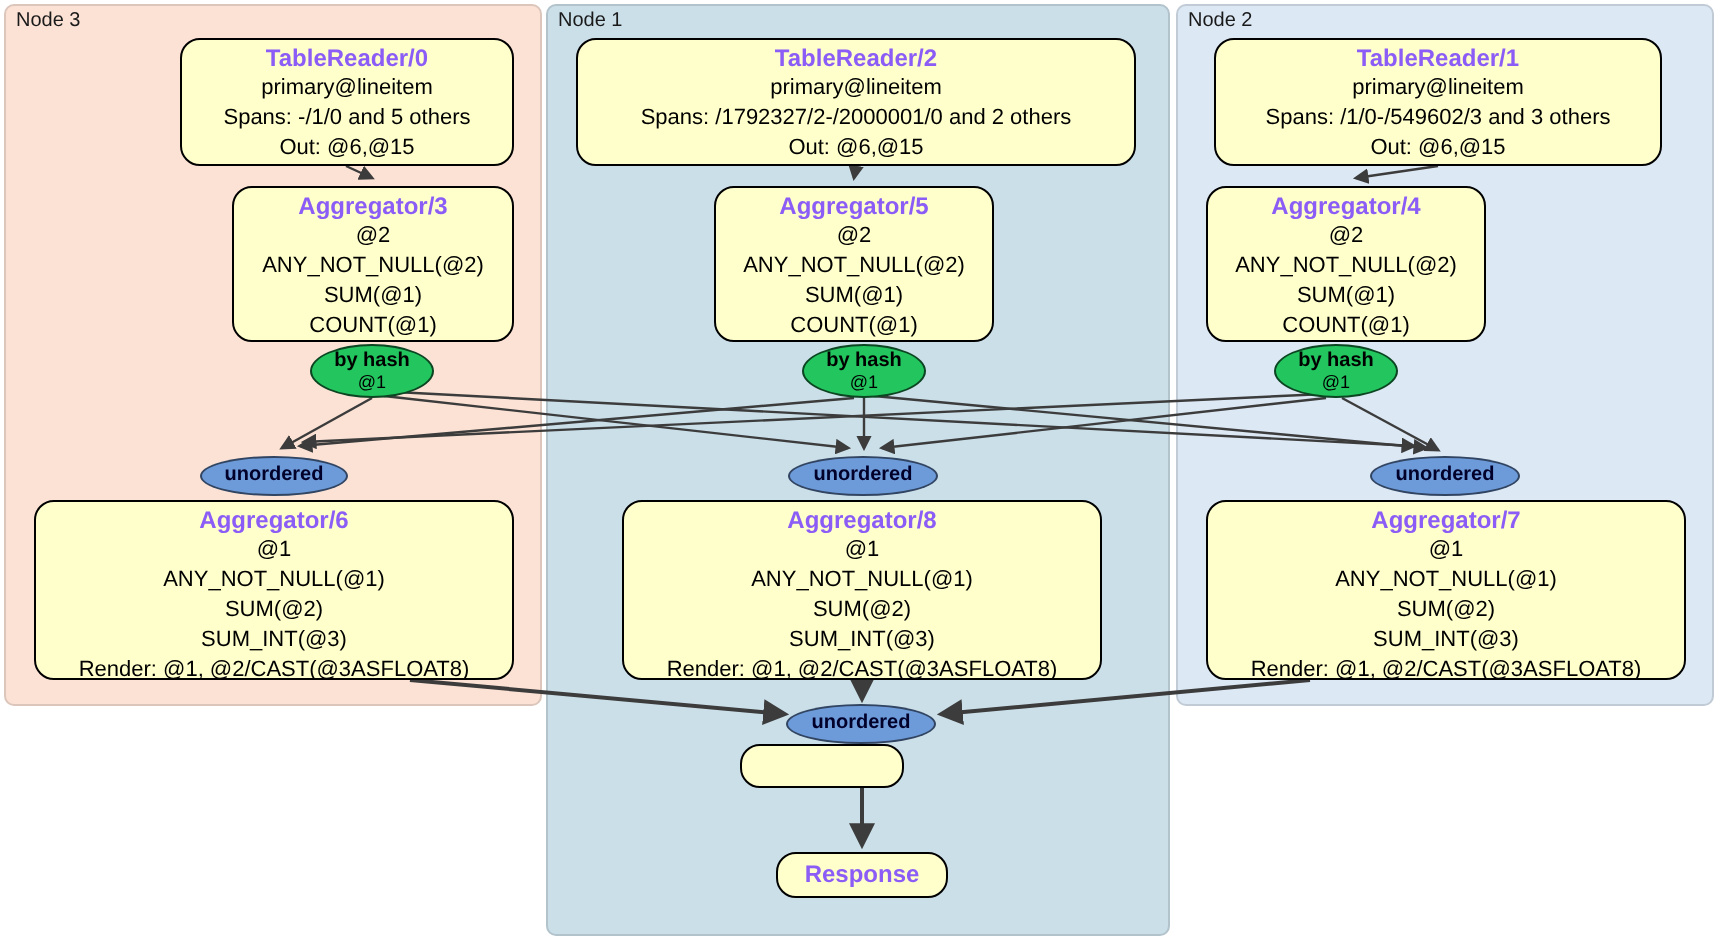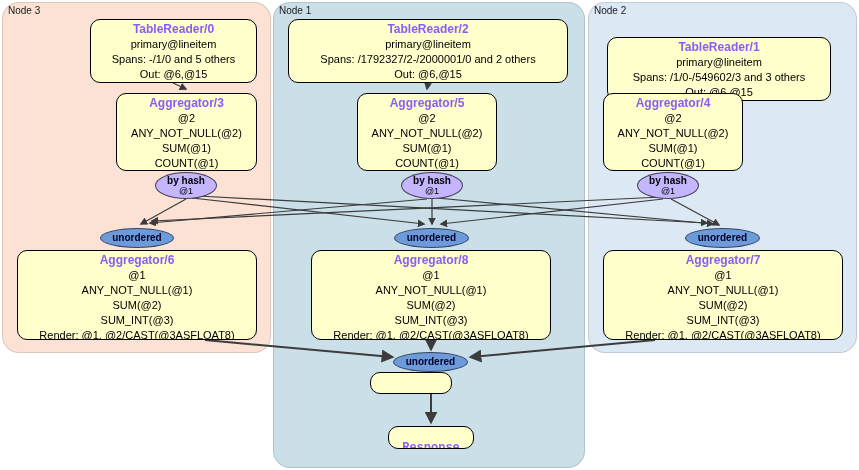--- a/index.html
+++ b/index.html
@@ -1,29 +1,29 @@
 <!DOCTYPE html>
 <html><head>
 <meta charset="utf-8">
 <style>
   html,body{margin:0;padding:0;background:#ffffff;font-family:"Liberation Sans",sans-serif;}
   #canvas{position:relative;width:859px;height:470px;background:#ffffff;overflow:hidden;}
 
-  .cluster{position:absolute;border-radius:17px;border:1px solid rgba(0,0,0,0.12);box-sizing:border-box;}
+  .cluster{position:absolute;border-radius:5px;border:1px solid rgba(0,0,0,0.12);box-sizing:border-box;}
   .cluster-label{position:absolute;top:2px;left:5px;font-size:10px;color:#1a1a1a;}
 
   #edges{position:absolute;left:0;top:0;z-index:2;pointer-events:none;}
   .cluster{z-index:1;}
 
   .proc{position:absolute;z-index:3;background:#ffffcc;border:1.3px solid #000;border-radius:10px;
         text-align:center;box-sizing:border-box;padding-top:2px;overflow:hidden;}
   .proc .title{font-weight:bold;font-size:12px;line-height:15px;color:#8b5cf6;white-space:nowrap;}
   .proc .line{font-size:11px;line-height:15px;color:#000;white-space:nowrap;}
 
-  .router{position:absolute;z-index:3;background:#c4b5fd;border:1px solid rgba(0,0,0,0.65);
+  .router{position:absolute;z-index:3;background:#22c55e;border:1px solid rgba(0,0,0,0.65);
           border-radius:50%;display:flex;flex-direction:column;align-items:center;justify-content:center;
           box-sizing:border-box;}
   .router .router-label{font-weight:bold;font-size:10px;line-height:11px;color:#000;}
   .router .router-detail{font-size:9px;line-height:10px;color:#000;}
 
   .sync{position:absolute;z-index:3;background:#6d9ad9;border:1px solid rgba(0,0,0,0.55);
         border-radius:50%;text-align:center;font-weight:bold;font-size:10px;color:#00002a;
         box-sizing:border-box;}
 </style>
 </head>
@@ -120,21 +120,21 @@
   <div class="sync" style="left:394px;top:228px;width:75px;height:20px;line-height:18px;">unordered</div>
   <div class="proc" style="left:311px;top:250px;width:240px;height:90px;">
     <div class="title">Aggregator/8</div>
     <div class="line">@1</div>
     <div class="line">ANY_NOT_NULL(@1)</div>
     <div class="line">SUM(@2)</div>
     <div class="line">SUM_INT(@3)</div>
     <div class="line">Render: @1, @2/CAST(@3ASFLOAT8)</div>
   </div>
 
-  <div class="proc" style="left:607px;top:37px;width:224px;height:64px;">
+  <div class="proc" style="left:607px;top:19px;width:224px;height:64px;">
     <div class="title">TableReader/1</div>
     <div class="line">primary@lineitem</div>
     <div class="line">Spans: /1/0-/549602/3 and 3 others</div>
     <div class="line">Out: @6,@15</div>
   </div>
   <div class="proc" style="left:603px;top:93px;width:140px;height:78px;">
     <div class="title">Aggregator/4</div>
     <div class="line">@2</div>
     <div class="line">ANY_NOT_NULL(@2)</div>
     <div class="line">SUM(@1)</div>
@@ -151,17 +151,17 @@
     <div class="line">ANY_NOT_NULL(@1)</div>
     <div class="line">SUM(@2)</div>
     <div class="line">SUM_INT(@3)</div>
     <div class="line">Render: @1, @2/CAST(@3ASFLOAT8)</div>
   </div>
 
   <div class="sync" style="left:393px;top:352px;width:75px;height:20px;line-height:18px;">unordered</div>
   <div class="proc" style="left:370px;top:372px;width:82px;height:22px;padding-top:20px;">
     <div class="title">No-op/9</div>
   </div>
-  <div class="proc" style="left:388px;top:426px;width:86px;height:23px;padding-top:14px;font-family:Liberation Mono, monospace;">
+  <div class="proc" style="left:388px;top:426px;width:86px;height:23px;padding-top:3px;">
     <div class="title">Response</div>
   </div>
 
 </div>
 
 </body></html>

